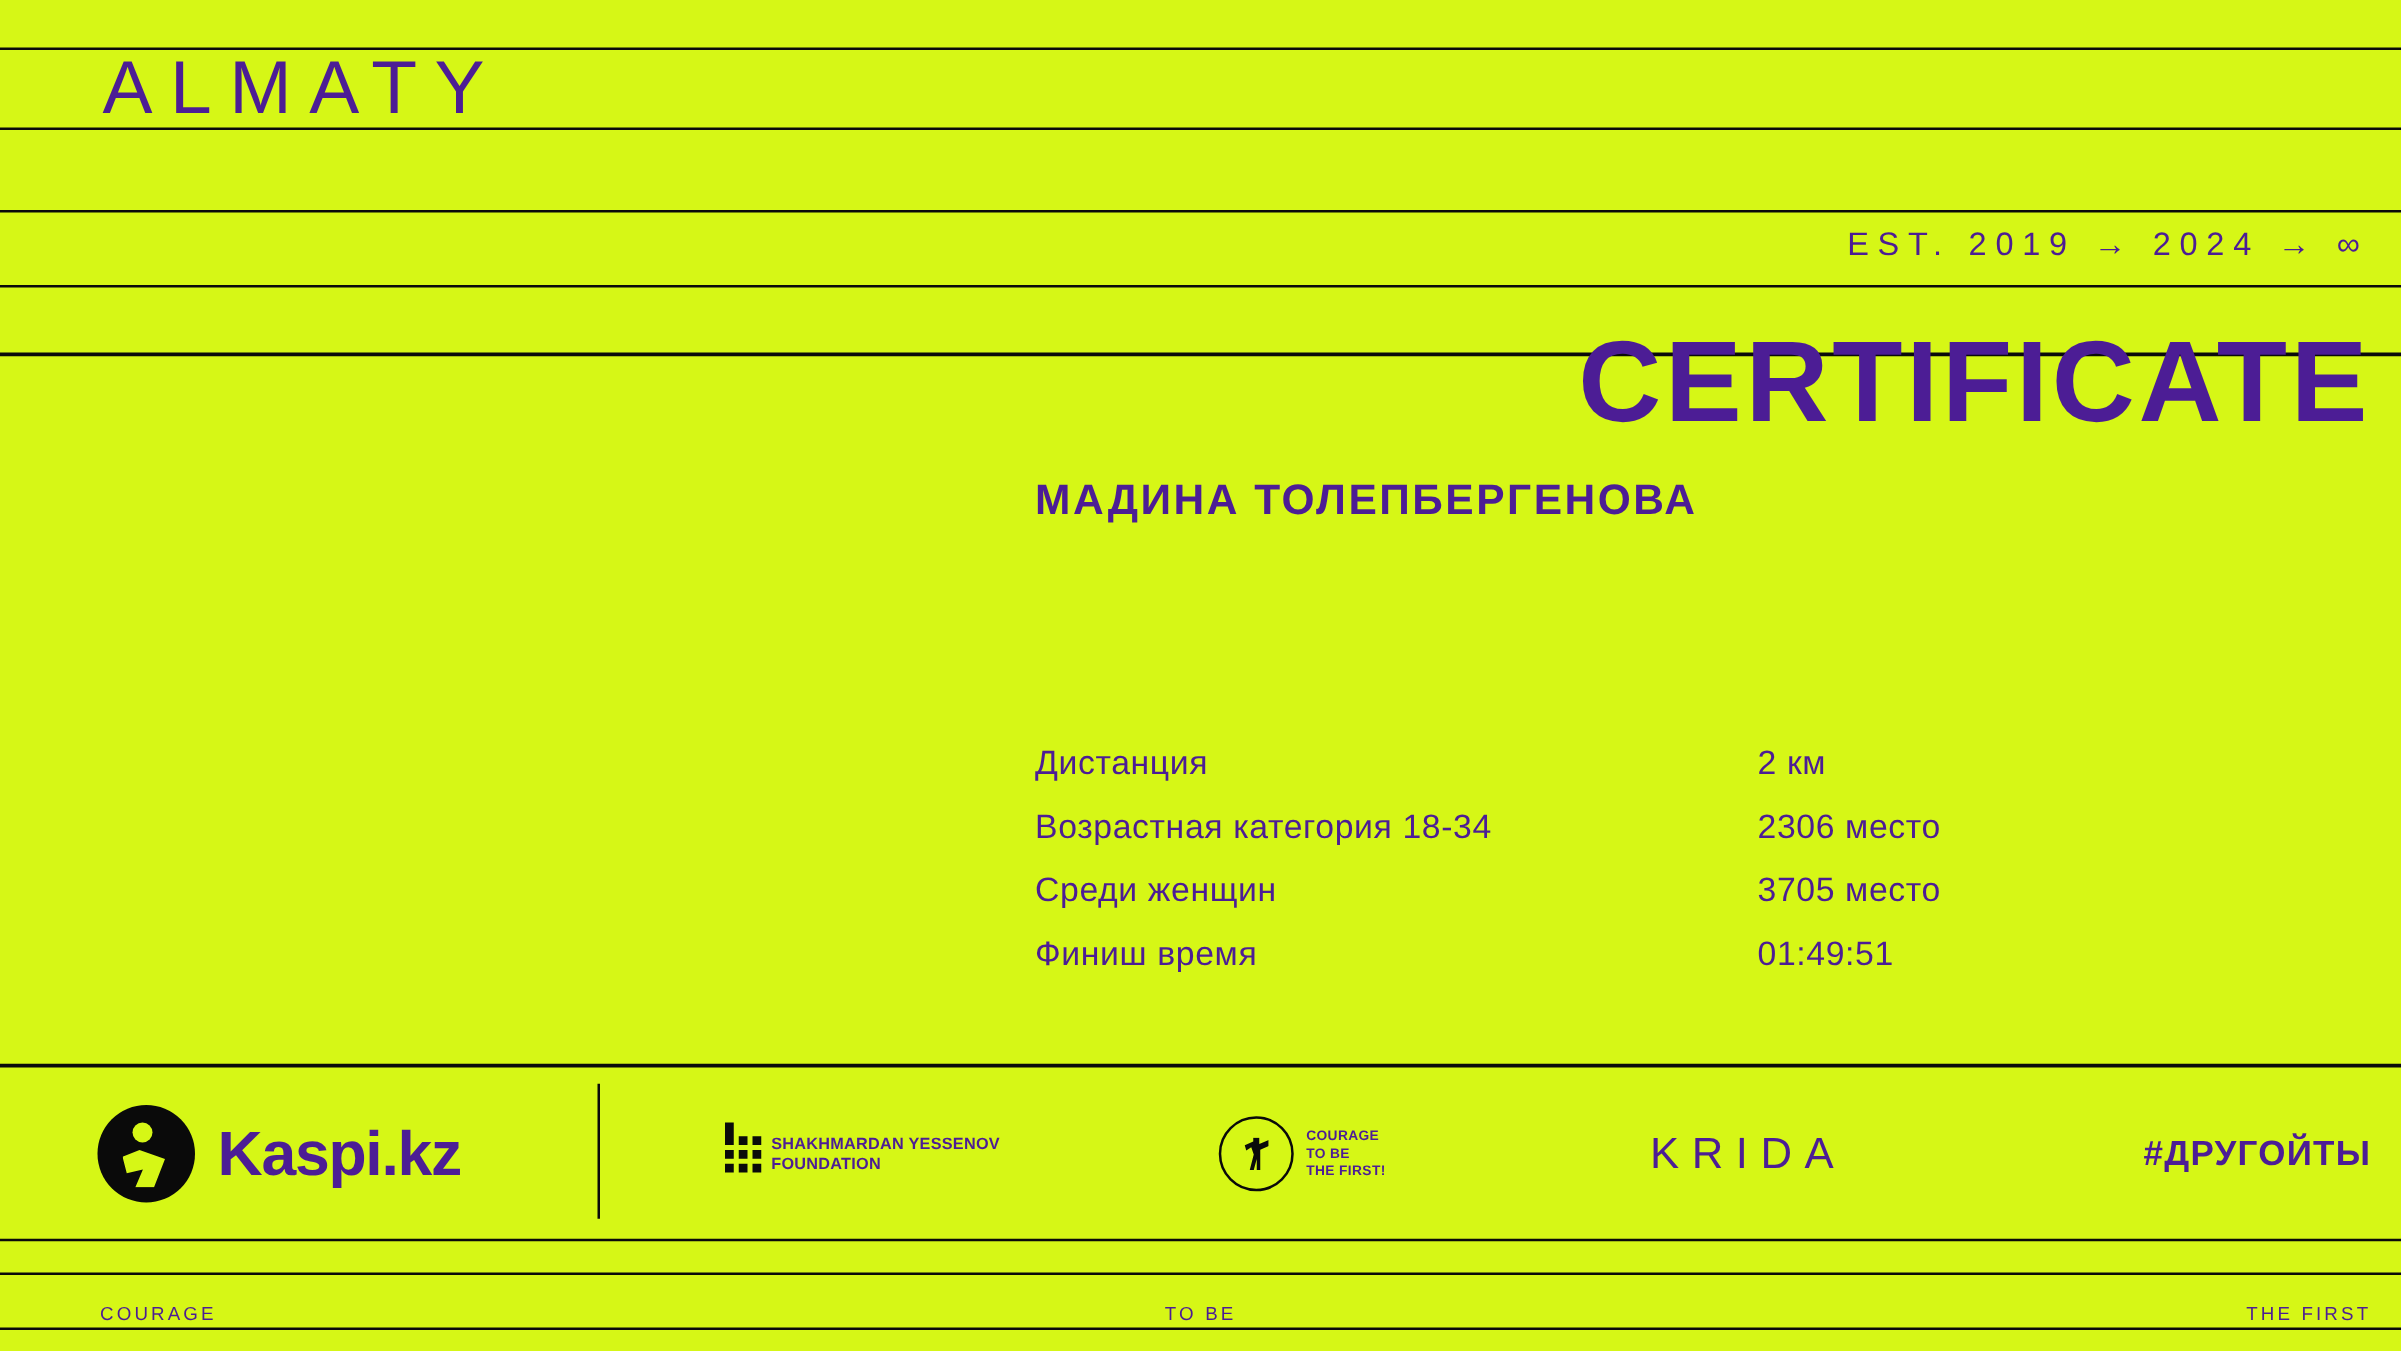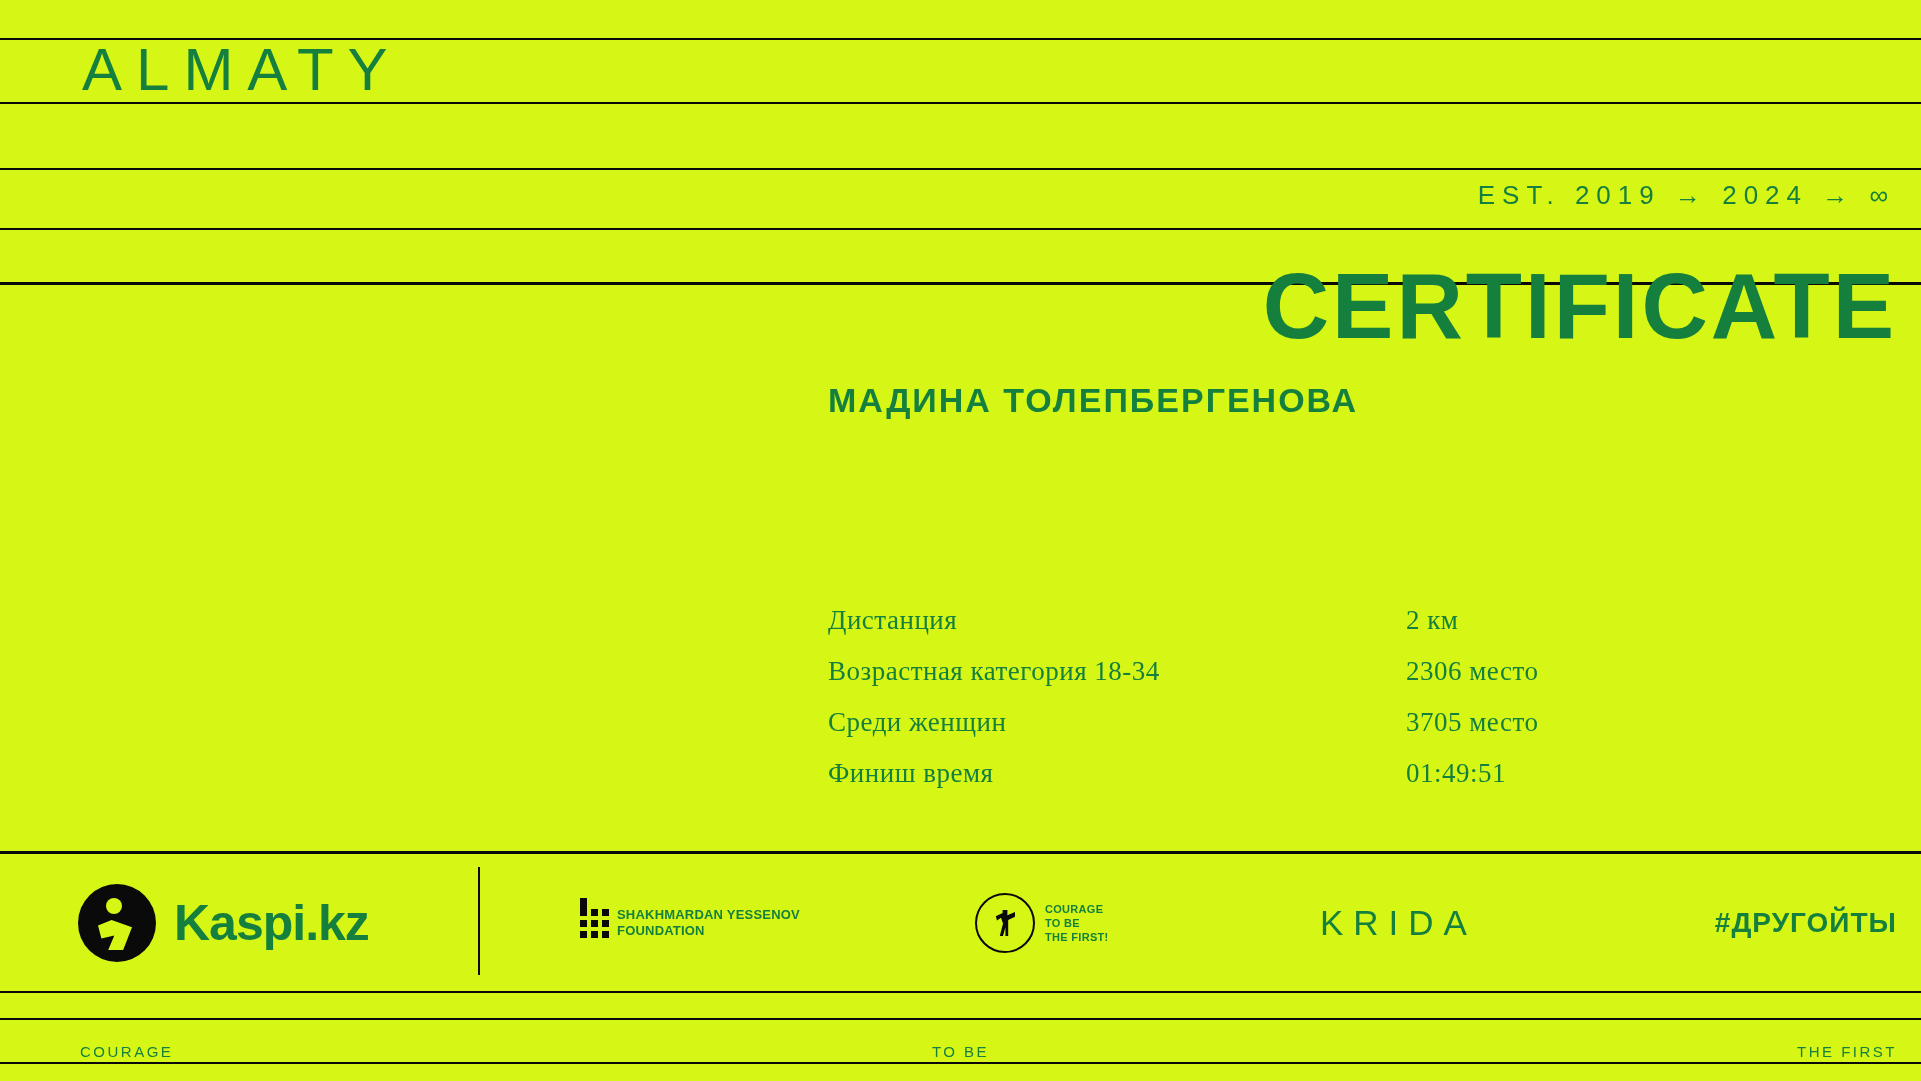--- a/index.html
+++ b/index.html
@@ -6,21 +6,21 @@
     margin: 0;
     padding: 0;
     background: #ffffff;
   }
   .certificate {
     position: relative;
     width: 1921px;
     height: 1081px;
     background: #d6f716;
     font-family: "Liberation Sans", sans-serif;
-    color: #15803d;
+    color: #4c1d95;
     overflow: hidden;
     box-sizing: border-box;
   }
 
   
   .rule {
     position: absolute;
     left: 0;
     width: 100%;
     height: 2px;
@@ -84,23 +84,22 @@
   }
 
   .results {
     position: absolute;
     left: 828px;
     top: 585px;
     width: 800px;
   }
   .result-row {
     display: flex;
-    align-items: flex-end;
+    align-items: center;
     height: 51px;
-    font-family: Liberation Serif, serif;
   }
   .result-label {
     width: 578px;
     font-size: 27px;
     letter-spacing: 0.5px;
     white-space: nowrap;
   }
   .result-value {
     font-size: 27px;
     letter-spacing: 0.5px;

